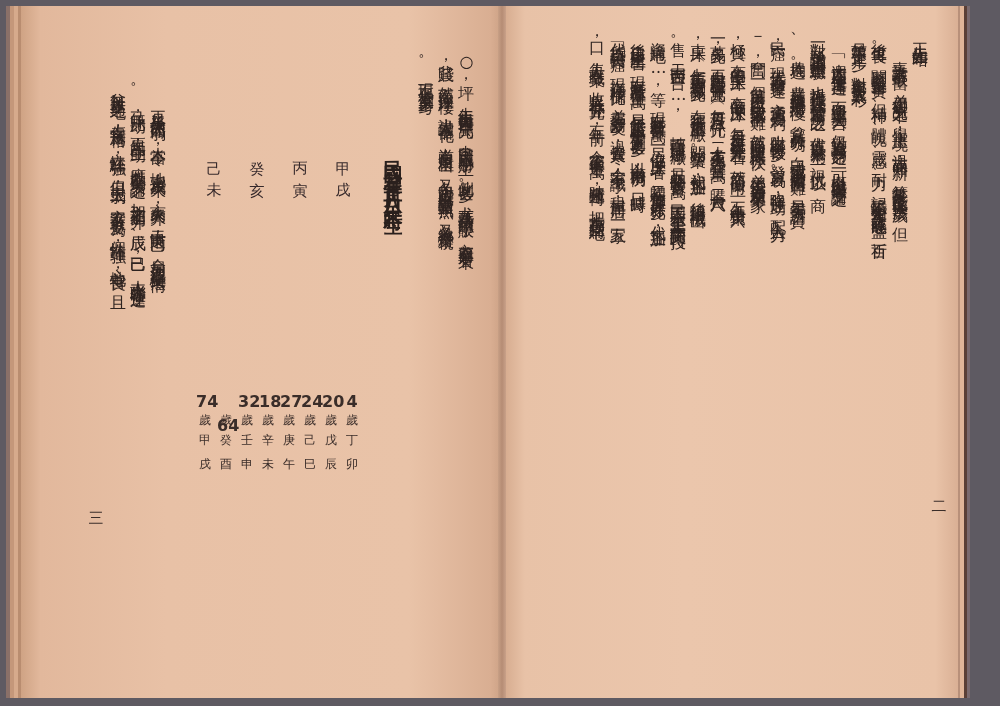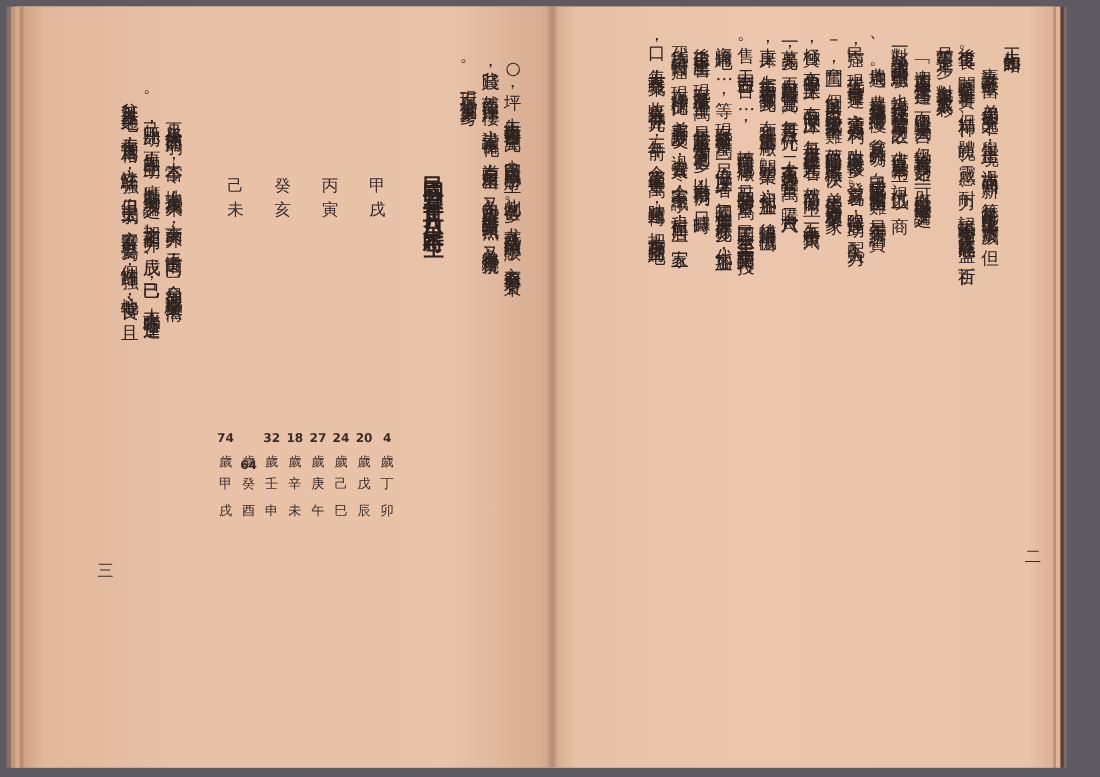--- a/index.html
+++ b/index.html
@@ -41,21 +41,21 @@
   .big {
     font-size:19px; letter-spacing:5px; font-weight:bold; color:#2a201d;
   }
   .pillar {
     position:absolute; writing-mode:vertical-rl; text-orientation:upright;
     font-size:15px; letter-spacing:20px; color:#35282a;
   }
   .luck-age, .luck-sui, .luck-stem, .luck-branch {
     position:absolute; font-size:12px; color:#3a2d29; text-align:center; width:18px;
   }
-  .luck-age { font-weight:bold; font-family:"DejaVu Sans", sans-serif; font-size:11px; }
+  .luck-age { font-weight:bold; font-family:"DejaVu Sans", sans-serif; font-size:16px; }
   .pagenum { position:absolute; writing-mode:vertical-rl; font-size:15px; color:#3a2d29; }
 </style>
 </head>
 <body>
 
 <div id="left-page" class="page"></div>
 <div id="right-page" class="page"></div>
 <div id="spine"></div>
 
 <div class="col" style="left:910px;top:30px;">王先生如晤：</div>

